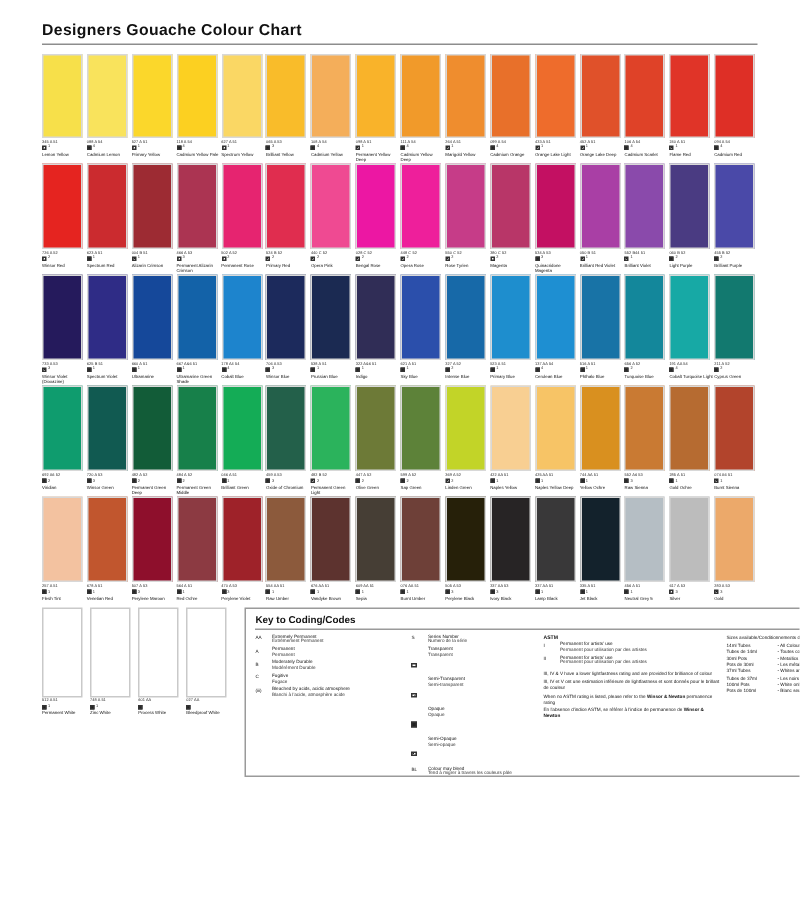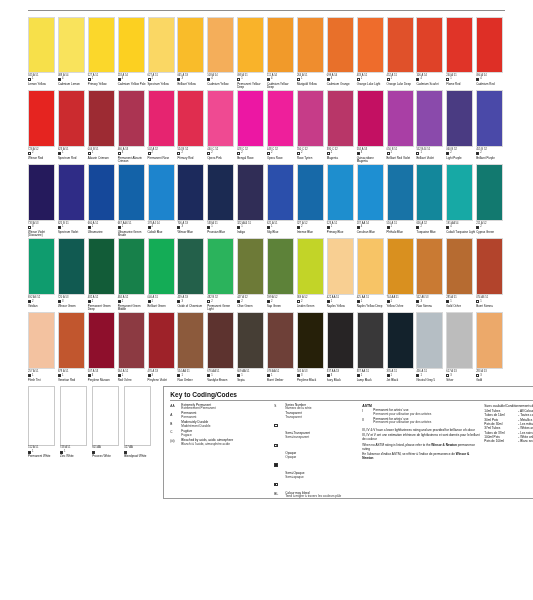--- a/index.html
+++ b/index.html
@@ -80,20 +80,21 @@
   .knote b{font-weight:700;}
   .sizerow{display:flex;font-size:3.1px;line-height:1.3;color:#111;margin-bottom:.3px;}
   .sizelbl{width:34px;flex:none;}
   .sizeval{flex:1;}
 </style>
 </head>
 <body>
 
 <div class="page">
 
+  <div class="title">Designers Gouache Colour Chart</div>
   <div class="title-rule"></div>
 
   <div class="grid" id="swatch-grid">
       <div class="row r1">
         <div class="cell">
           <div class="chip" style="background: rgb(247, 224, 74);"></div>
           <div class="meta">
             <div class="code">345 A 51</div>
             <div class="marks">
               <span class="sq semi"></span>

